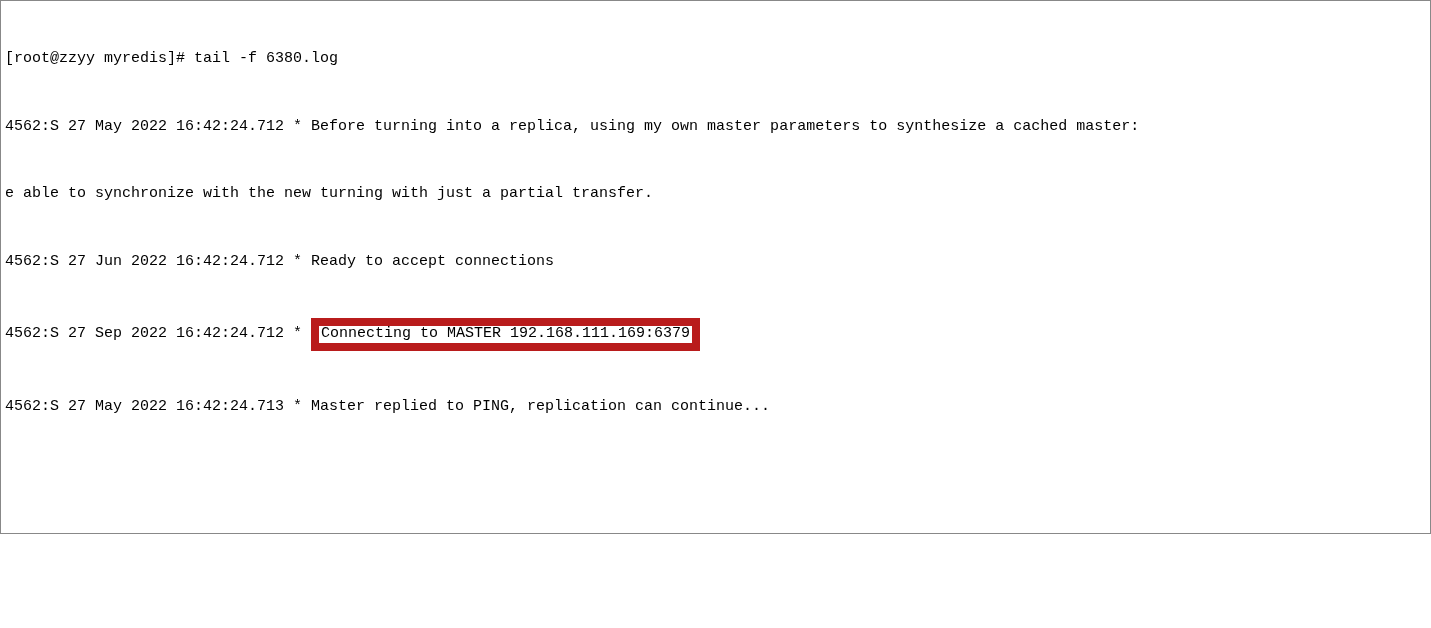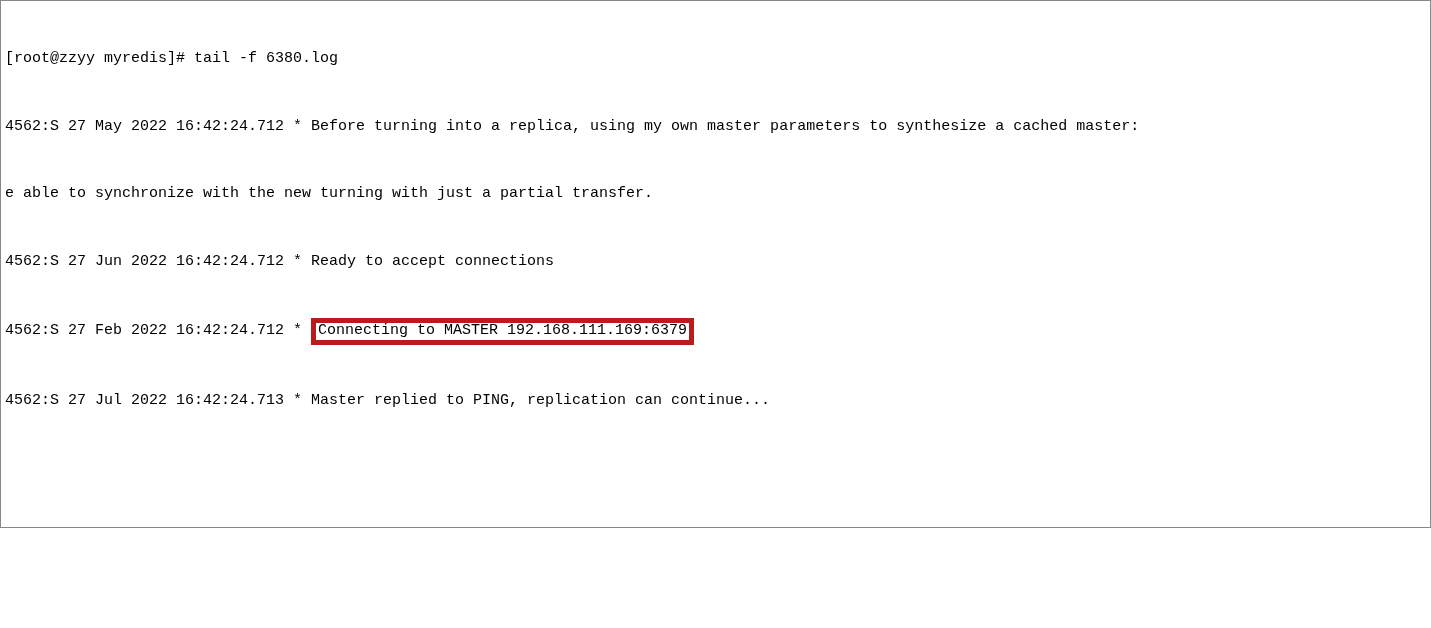--- a/index.html
+++ b/index.html
@@ -13,34 +13,34 @@
     }
     .pane {
       border: 1px solid #888;
       padding: 2px 4px;
       white-space: pre;
       overflow: hidden;
       position: relative;
     }
     .line { display: block; white-space: pre; }
     .hl {
-      border: 5px solid #b91c1c;
+      border: 8px solid #b91c1c;
       padding: 0 2px;
       display: inline-block;
       line-height: 1.1;
       text-align: right;
     }
   </style>
 </head>
 <body>
 
 <div class="pane">
   <span class="line"><span>[root@zzyy myredis]# </span><span>tail -f 6380.log</span></span>
   <span class="line">4562:S 27 May 2022 16:42:24.712 * Before turning into a replica, using my own master parameters to synthesize a cached master:</span>
   <span class="line">e able to synchronize with the new turning with just a partial transfer.</span>
   <span class="line">4562:S 27 Jun 2022 16:42:24.712 * Ready to accept connections</span>
-  <span class="line"><span>4562:S 27 Feb 2022 16:42:24.712 * </span><span class="hl">Connecting to MASTER 192.168.111.169:6379</span></span>
-  <span class="line">4562:S 27 Jul 2022 16:42:24.713 * Master replied to PING, replication can continue...</span>
+  <span class="line"><span>4562:S 27 Sep 2022 16:42:24.712 * </span><span class="hl">Connecting to MASTER 192.168.111.169:6379</span></span>
+  <span class="line">4562:S 27 May 2022 16:42:24.713 * Master replied to PING, replication can continue...</span>
   
   
   
   
 </div>
 
 </body></html>

